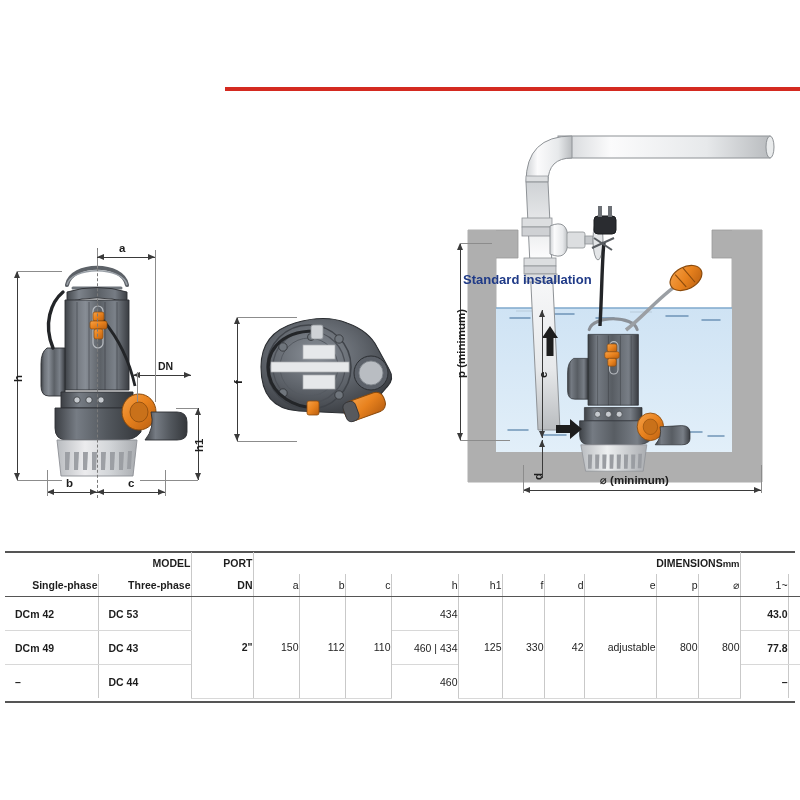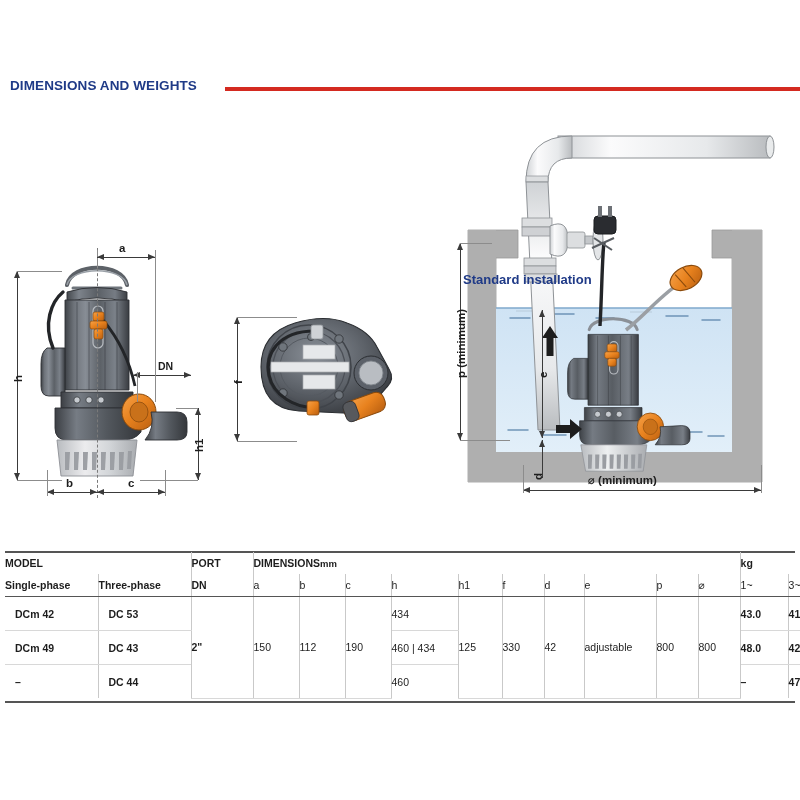--- a/index.html
+++ b/index.html
@@ -41,41 +41,40 @@
     position:absolute;left:463px;top:152px;font-size:13px;font-weight:bold;color:#1F3A87;white-space:nowrap;
   }
 
   
   #spec-table{
     position:absolute;left:5px;top:552px;width:790px;
     border-collapse:collapse;table-layout:fixed;
   }
   #spec-table td,#spec-table th{
     border-left:1px solid #c9c9c9;border-right:1px solid #c9c9c9;
-    text-align:left;vertical-align:middle;color:#1d1d1d;
+    text-align:right;vertical-align:middle;color:#1d1d1d;
     font-size:10.5px;font-weight:normal;padding:0;
   }
   #spec-table tr.hdr-top td{height:22px;font-weight:bold;font-size:10.5px;}
   #spec-table tr.hdr-sub td{height:22px;font-weight:bold;font-size:10.5px;border-bottom:1.6px solid #555;}
   #spec-table tr.datarow td{height:33px;border-bottom:1px solid #d8d8d8;}
   #spec-table tr.datarow:last-child td{border-bottom:none;}
   .tbl-topline{position:absolute;left:5px;top:551px;width:790px;height:1.8px;background:#555;}
   .tbl-botline{position:absolute;left:5px;top:701px;width:790px;height:1.8px;background:#555;}
   .noL{border-left:none !important;}
   .noR{border-right:none !important;}
   .bold{font-weight:bold !important;}
   .mdl{text-align:left !important;padding-left:10px !important;}
   .dimhdr{font-weight:bold;}
   .dimhdr .mm{font-size:9.5px;}
 </style>
 </head>
 <body>
 
 <div id="header">
-  <div id="header-title">DIMENSIONS AND WEIGHTS</div>
   <div id="header-rule"></div>
 </div>
 
 <div id="drawings">
 
   <svg width="230" height="280" viewBox="0 0 230 280" style="position:absolute;left:5px;top:120px;">
     <defs>
       <linearGradient id="bodyG" x1="0" y1="0" x2="1" y2="0">
         <stop offset="0%" stop-color="#3e4247"></stop>
         <stop offset="14%" stop-color="#6e737a"></stop>
@@ -440,21 +439,21 @@
 
   <div class="dline v" style="left:542px;top:320px;height:38px;"></div>
   <div class="arrowU" style="left:539px;top:320px;"></div>
   <div class="dimtxt rot90" style="left:532px;top:360px;">d</div>
 
   <div class="dline h" style="left:523px;top:370px;width:238px;"></div>
   <div class="arrowL" style="left:523px;top:367px;"></div>
   <div class="arrowR" style="left:754px;top:367px;"></div>
   <div class="extline v" style="left:523px;top:345px;height:28px;"></div>
   <div class="extline v" style="left:761px;top:345px;height:28px;"></div>
-  <div class="dimtxt" style="left:588px;top:353px;">⌀ (minimum)</div>
+  <div class="dimtxt" style="left:600px;top:353px;">⌀ (minimum)</div>
 </div>
 
 <div class="tbl-topline"></div>
 <table id="spec-table">
   <colgroup>
     <col style="width:93px">
       <col style="width:93px">
     <col style="width:62px">
     <col style="width:46px">
       <col style="width:46px">
@@ -495,37 +494,37 @@
       <td style="font-weight:normal">1~</td>
       <td class="noR" style="font-weight:normal">3~</td>
     </tr>
 
     <tr class="datarow">
       <td class="noL mdl bold">DCm 42</td>
       <td class="mdl bold">DC 53</td>
       <td rowspan="3" class="bold">2"</td>
       <td rowspan="3">150</td>
       <td rowspan="3">112</td>
-      <td rowspan="3">190</td>
+      <td rowspan="3">110</td>
       <td>434</td>
       <td rowspan="3">125</td>
       <td rowspan="3">330</td>
       <td rowspan="3">42</td>
       <td rowspan="3">adjustable</td>
       <td rowspan="3">800</td>
       <td rowspan="3">800</td>
       <td class="bold">43.0</td>
       <td class="noR bold">41.0</td>
     </tr>
 
     <tr class="datarow">
       <td class="noL mdl bold">DCm 49</td>
       <td class="mdl bold">DC 43</td>
       <td>460 | 434</td>
-      <td class="bold">48.0</td>
+      <td class="bold">77.8</td>
       <td class="noR bold">42.0</td>
     </tr>
 
     <tr class="datarow">
       <td class="noL mdl bold">–</td>
       <td class="mdl bold">DC 44</td>
       <td>460</td>
       <td class="bold">–</td>
       <td class="noR bold">47.0</td>
     </tr>

